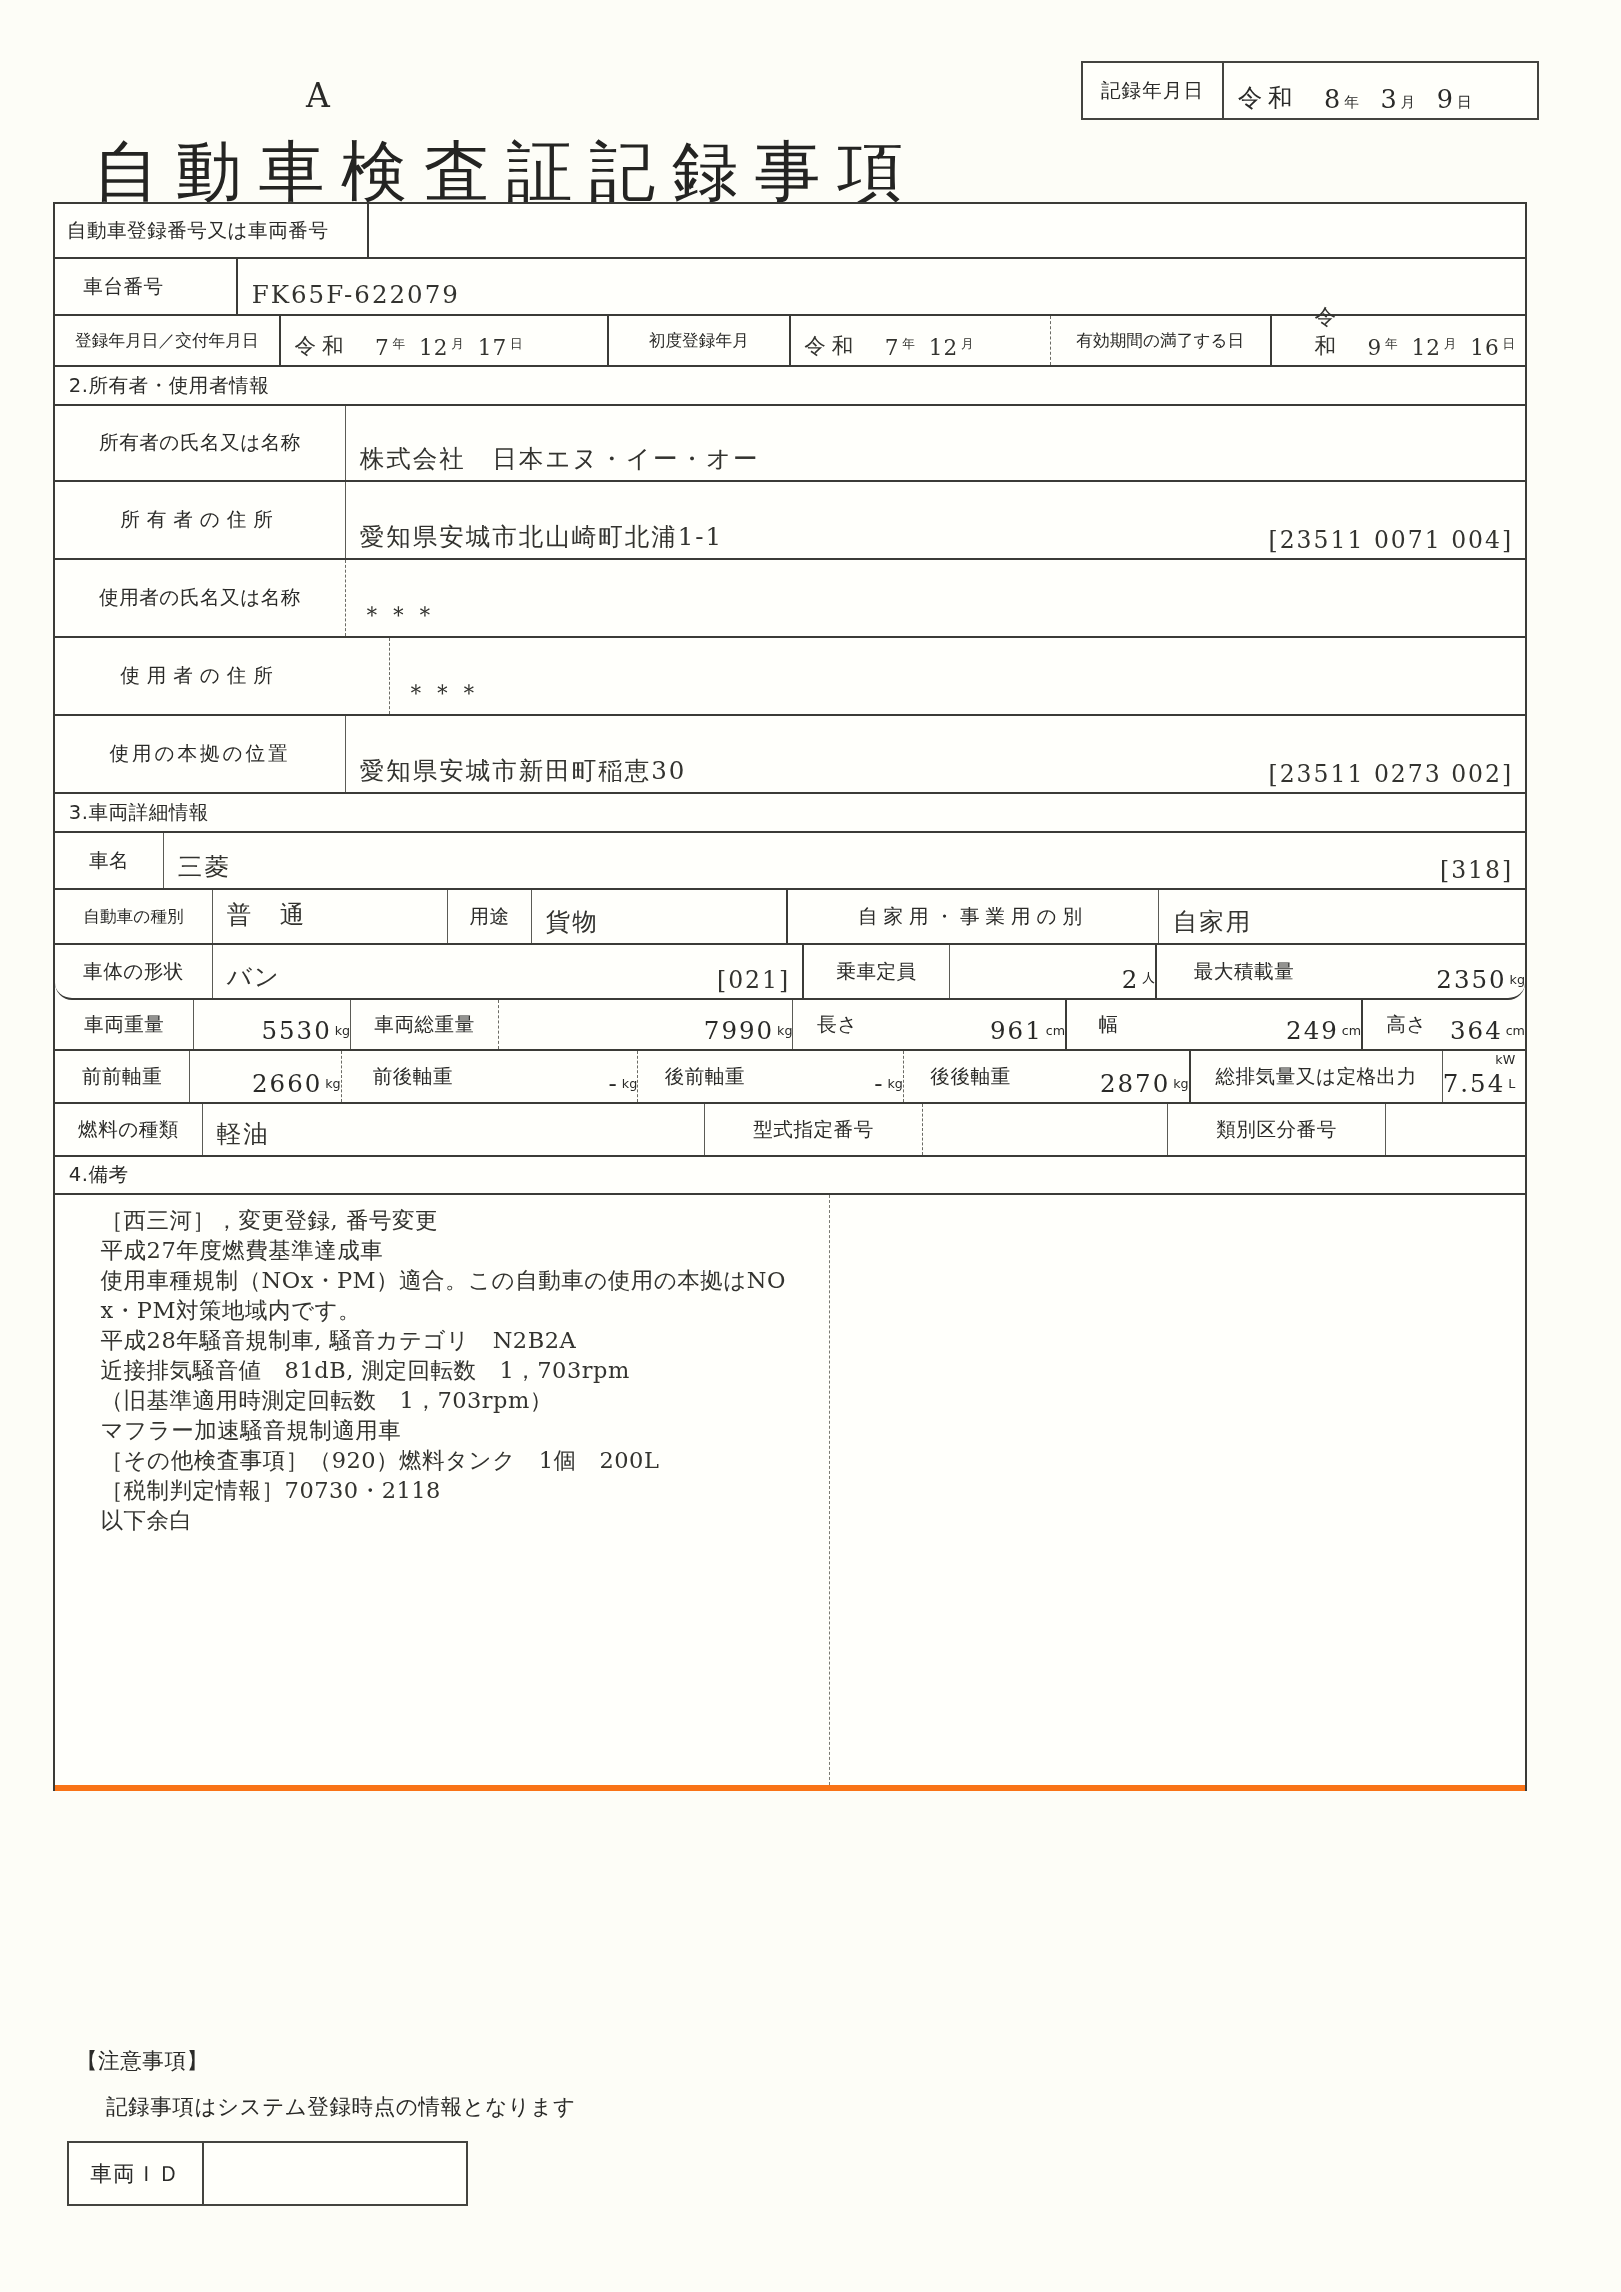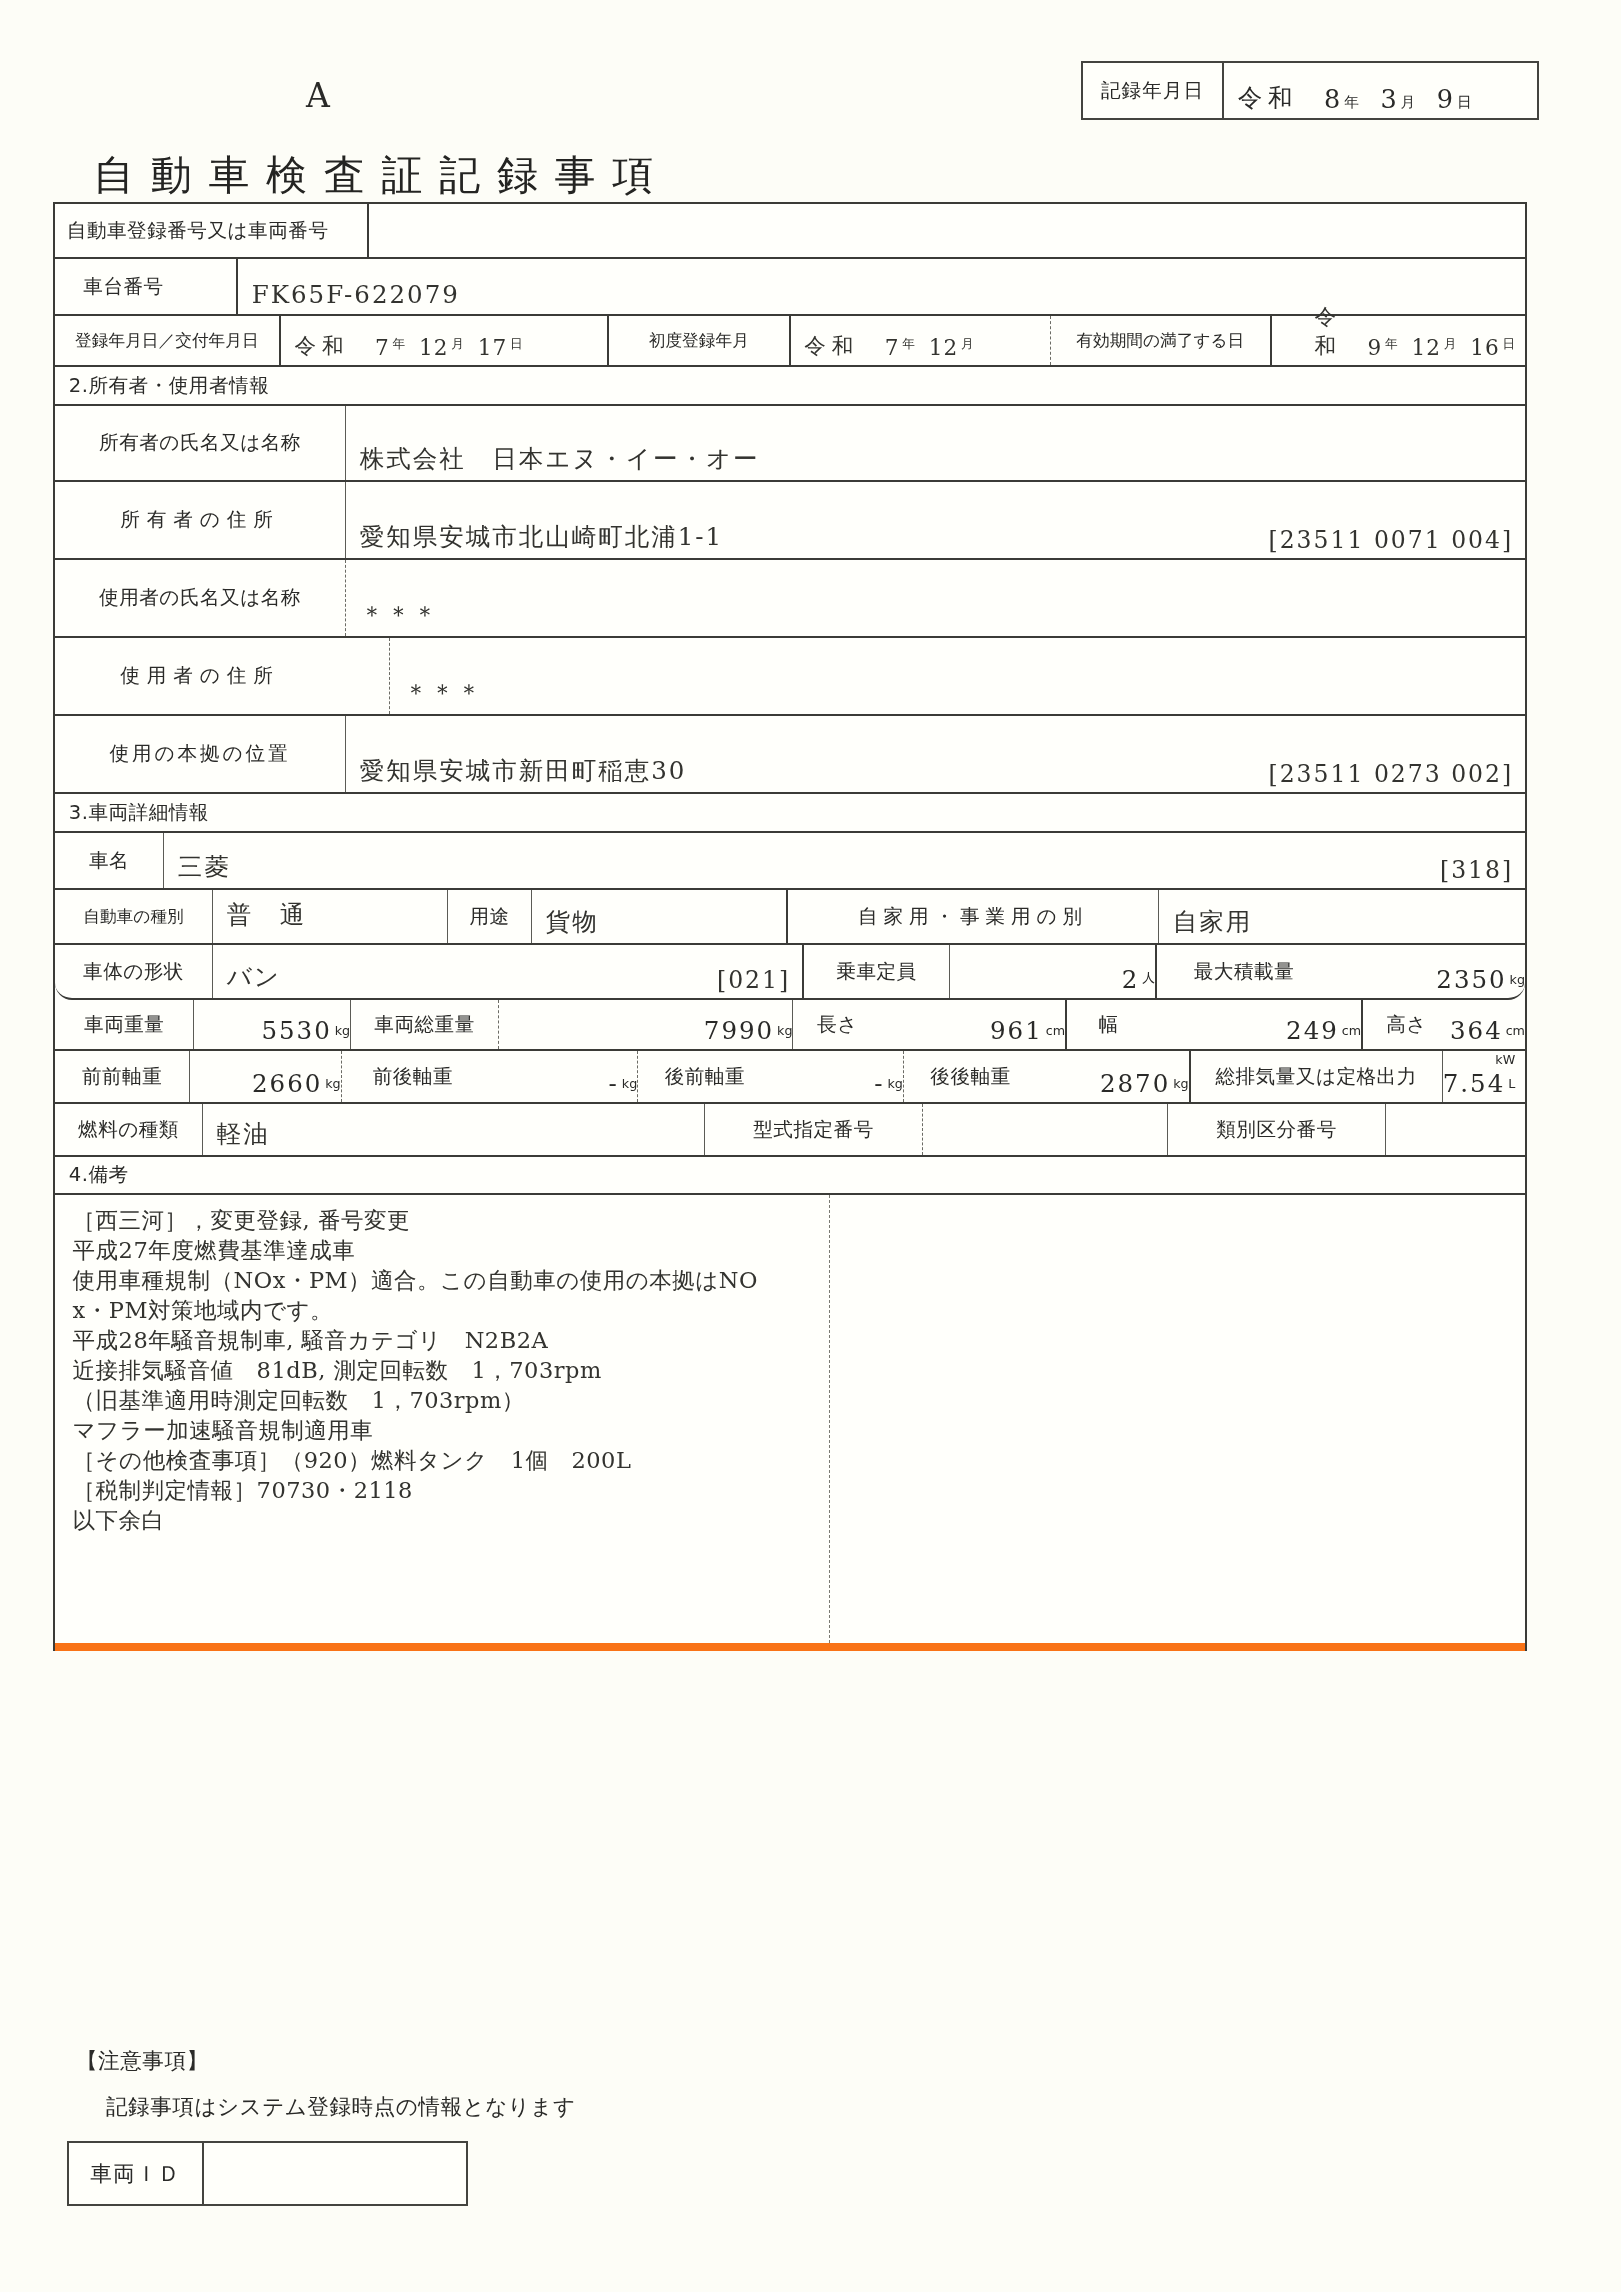--- a/index.html
+++ b/index.html
@@ -27,25 +27,24 @@
     font-family: "DejaVu Serif", "Liberation Serif", serif;
     font-size: 33px;
     letter-spacing: 1px;
     color: #2a2a28;
   }
   .doc-title {
     position: absolute;
     left: 93px;
     top: 127px;
     font-family: "DejaVu Serif", "Liberation Serif", serif;
-    font-size: 41px;
+    font-size: 66px;
     letter-spacing: 16.7px;
     color: #242422;
     white-space: nowrap;
-    margin-top: 21px;
   }
   .record-date-box {
     position: absolute;
     left: 1081px;
     top: 61px;
     width: 454px;
     height: 55px;
     border: 2px solid #44443f;
     display: flex;
     align-items: stretch;
@@ -171,24 +170,25 @@
     justify-content: flex-end;
     font-family: "DejaVu Serif", "Liberation Serif", serif;
     font-size: 24.5px;
     letter-spacing: 2px;
     padding-bottom: 3.9px;
     box-sizing: border-box;
   }
 
   
   .remarks-body {
-    border-bottom: 8px solid #f97316;
+    border-bottom: 6px solid #f97316;
     position: relative;
-    height: 456px;
-    box-sizing: border-box;
+    height: 596px;
+    box-sizing: border-box;
+    padding-left: 28px;
   }
   .remarks-text {
     font-family: "DejaVu Serif", "Liberation Serif", serif;
     font-size: 22.5px;
     line-height: 30px;
     padding: 9.8px 0 0 17.6px;
     white-space: pre-wrap;
     letter-spacing: 0.5px;
     color: #33332f;
   }

